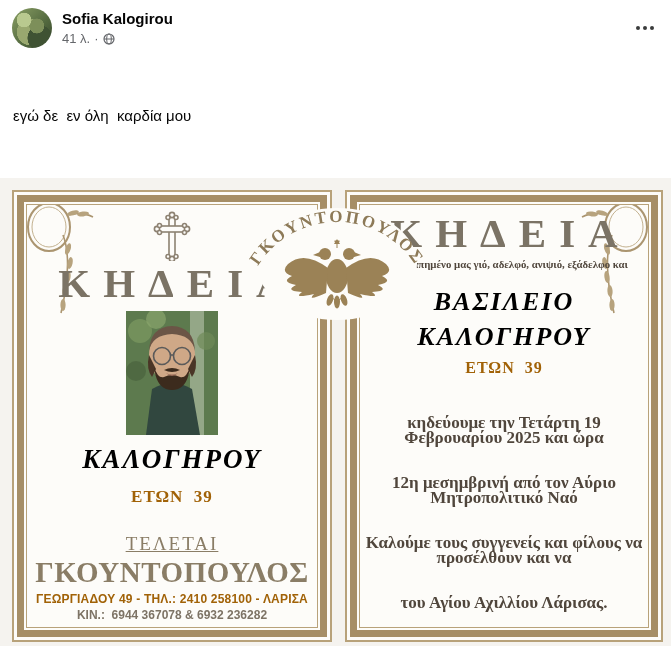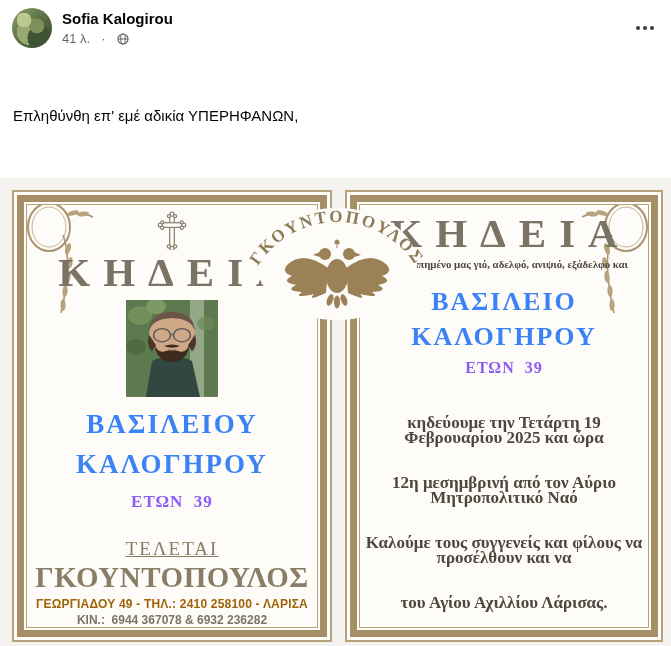--- a/index.html
+++ b/index.html
@@ -16,21 +16,21 @@
     position:absolute;left:0;top:0;width:40px;height:40px;border-radius:50%;
     background:
       radial-gradient(circle at 30% 30%, #b9c98f 0 18%, transparent 19%),
       radial-gradient(circle at 62% 45%, #7d8f5a 0 22%, transparent 23%),
       radial-gradient(circle at 70% 75%, #3f5233 0 30%, transparent 31%),
       radial-gradient(circle at 45% 60%, #99a86f 0 40%, transparent 41%),
       linear-gradient(135deg,#8ba065,#52683e 60%,#36452c);
     cursor:pointer;
   }
   .author{position:absolute;left:50px;top:2px;font-size:15px;font-weight:700;color:#050505;cursor:pointer;}
-  .meta-row{position:absolute;left:50px;top:23px;display:flex;align-items:center;gap:11px;font-size:13px;color:#65676b;}
+  .meta-row{position:absolute;left:50px;top:23px;display:flex;align-items:center;gap:4px;font-size:13px;color:#65676b;}
   .globe{width:12px;height:12px;display:inline-block;}
   .more-btn{position:absolute;right:0;top:10px;width:28px;height:20px;display:flex;align-items:center;justify-content:center;gap:3px;cursor:pointer;}
   .more-btn .dot{width:4px;height:4px;border-radius:50%;background:#3a3b3c;}
 
   
   .post-body{position:absolute;left:13px;top:58px;right:12px;font-size:15px;color:#050505;line-height:23px;white-space:pre-wrap;}
 
   
   .notice-image{position:absolute;left:0;top:178px;width:671px;height:468px;background:#f5f3ef;cursor:pointer;}
 
@@ -47,23 +47,23 @@
   .panel-content{position:absolute;inset:0;display:flex;flex-direction:column;align-items:center;}
 
   .cross{margin-top:6px;}
   .kideia{
     font-family:"Liberation Serif","DejaVu Serif",serif;font-weight:600;
     font-size:41px;line-height:44px;color:#7b7365;letter-spacing:13px;padding-left:13px;
   }
 
   
   .photo{width:92px;height:124px;margin-top:6px;}
-  .big-name{font-family:"Liberation Serif","DejaVu Serif",serif;font-weight:700;color:#3b82f6;font-size:27px;letter-spacing:2px;margin-top:12px;white-space:pre;}
+  .big-name{font-family:"Liberation Serif","DejaVu Serif",serif;font-weight:700;color:#000000;font-size:27px;letter-spacing:2px;margin-top:12px;white-space:pre;font-style:italic;}
   .big-name2{margin-top:9px;}
-  .age-line{font-family:"Liberation Serif","DejaVu Serif",serif;font-weight:700;color:#8b5cf6;font-size:17px;letter-spacing:1px;margin-top:12px;white-space:pre;}
+  .age-line{font-family:"Liberation Serif","DejaVu Serif",serif;font-weight:700;color:#a16207;font-size:17px;letter-spacing:1px;margin-top:12px;white-space:pre;}
   .teletai{font-family:"Liberation Serif","DejaVu Serif",serif;font-weight:400;font-size:19px;letter-spacing:2px;color:#8a7d66;text-decoration:underline;margin-top:26px;}
   .fh-name{font-family:"Liberation Serif","DejaVu Serif",serif;font-weight:600;font-size:29px;color:#8a7d66;letter-spacing:0.5px;margin-top:1px;}
   .fh-addr{font-weight:700;font-size:12px;color:#a16207;margin-top:3px;letter-spacing:0.2px;}
   .fh-mob{font-weight:700;font-size:12px;color:#7d7365;margin-top:2px;white-space:pre;}
 
   
   .dedication{font-family:"Liberation Serif","DejaVu Serif",serif;font-weight:700;font-size:10.8px;color:#50463c;margin-top:3px;}
   .r-name{font-size:26px;margin-top:5px;}
   .r-age{margin-top:7px;font-size:16px;}
   .ceremony{margin-top:8px;text-align:center;font-family:"Liberation Serif","DejaVu Serif",serif;font-weight:700;font-size:17px;line-height:15px;color:#50463c;white-space:pre-wrap;}
@@ -91,21 +91,20 @@
       </span>
     </div>
     <div class="more-btn">
       <span class="dot"></span>
       <span class="dot"></span>
       <span class="dot"></span>
     </div>
   </div>
 
   <div class="post-body">
-    <div>Επληθύνθη επ' εμέ αδικία ΥΠΕΡΗΦΑΝΩΝ,</div>
     <div>εγώ δε  εν όλη  καρδία μου</div>
     <div>εξερευνήσω τας εντολάς Σου.</div>
     <div>(Ψ.118,στ.69)</div>
     <div>Αύριο καρδούλα μου στον Άγιο Αχίλλιο</div>
   </div>
 
   <div class="notice-image">
 
     <div class="panel panel-left">
       <div class="panel-band">
@@ -159,21 +158,20 @@
               <path d="M23 44 Q20 58 26 66 L30 58 Z" fill="#4a3526"></path>
               <path d="M69 44 Q72 58 66 66 L62 58 Z" fill="#4a3526"></path>
               <circle cx="36" cy="45" r="8.5" fill="none" stroke="#5a5a5a" stroke-width="1.6"></circle>
               <circle cx="56" cy="45" r="8.5" fill="none" stroke="#5a5a5a" stroke-width="1.6"></circle>
               <line x1="44" y1="44" x2="48" y2="44" stroke="#5a5a5a" stroke-width="1.6"></line>
               <path d="M28 56 Q30 74 40 78 Q46 80 52 78 Q62 74 64 56 Q60 68 54 66 Q46 62 38 66 Q32 68 28 56 Z" fill="#3c2b1d"></path>
               <path d="M38 59 Q46 55 54 59 Q46 63 38 59 Z" fill="#3c2b1d"></path>
               <path d="M40 62 Q46 65 52 62 Q46 68 40 62 Z" fill="#9c6d5a"></path>
             </svg>
 
-            <div class="big-name">ΒΑΣΙΛΕΙΟΥ</div>
             <div class="big-name big-name2">ΚΑΛΟΓΗΡΟΥ</div>
             <div class="age-line">ΕΤΩΝ  39</div>
 
             <div class="teletai">ΤΕΛΕΤΑΙ</div>
             <div class="fh-name">ΓΚΟΥΝΤΟΠΟΥΛΟΣ</div>
             <div class="fh-addr">ΓΕΩΡΓΙΑΔΟΥ 49 - ΤΗΛ.: 2410 258100 - ΛΑΡΙΣΑ</div>
             <div class="fh-mob">ΚΙΝ.:  6944 367078 &amp; 6932 236282</div>
           </div>
         </div>
       </div>

